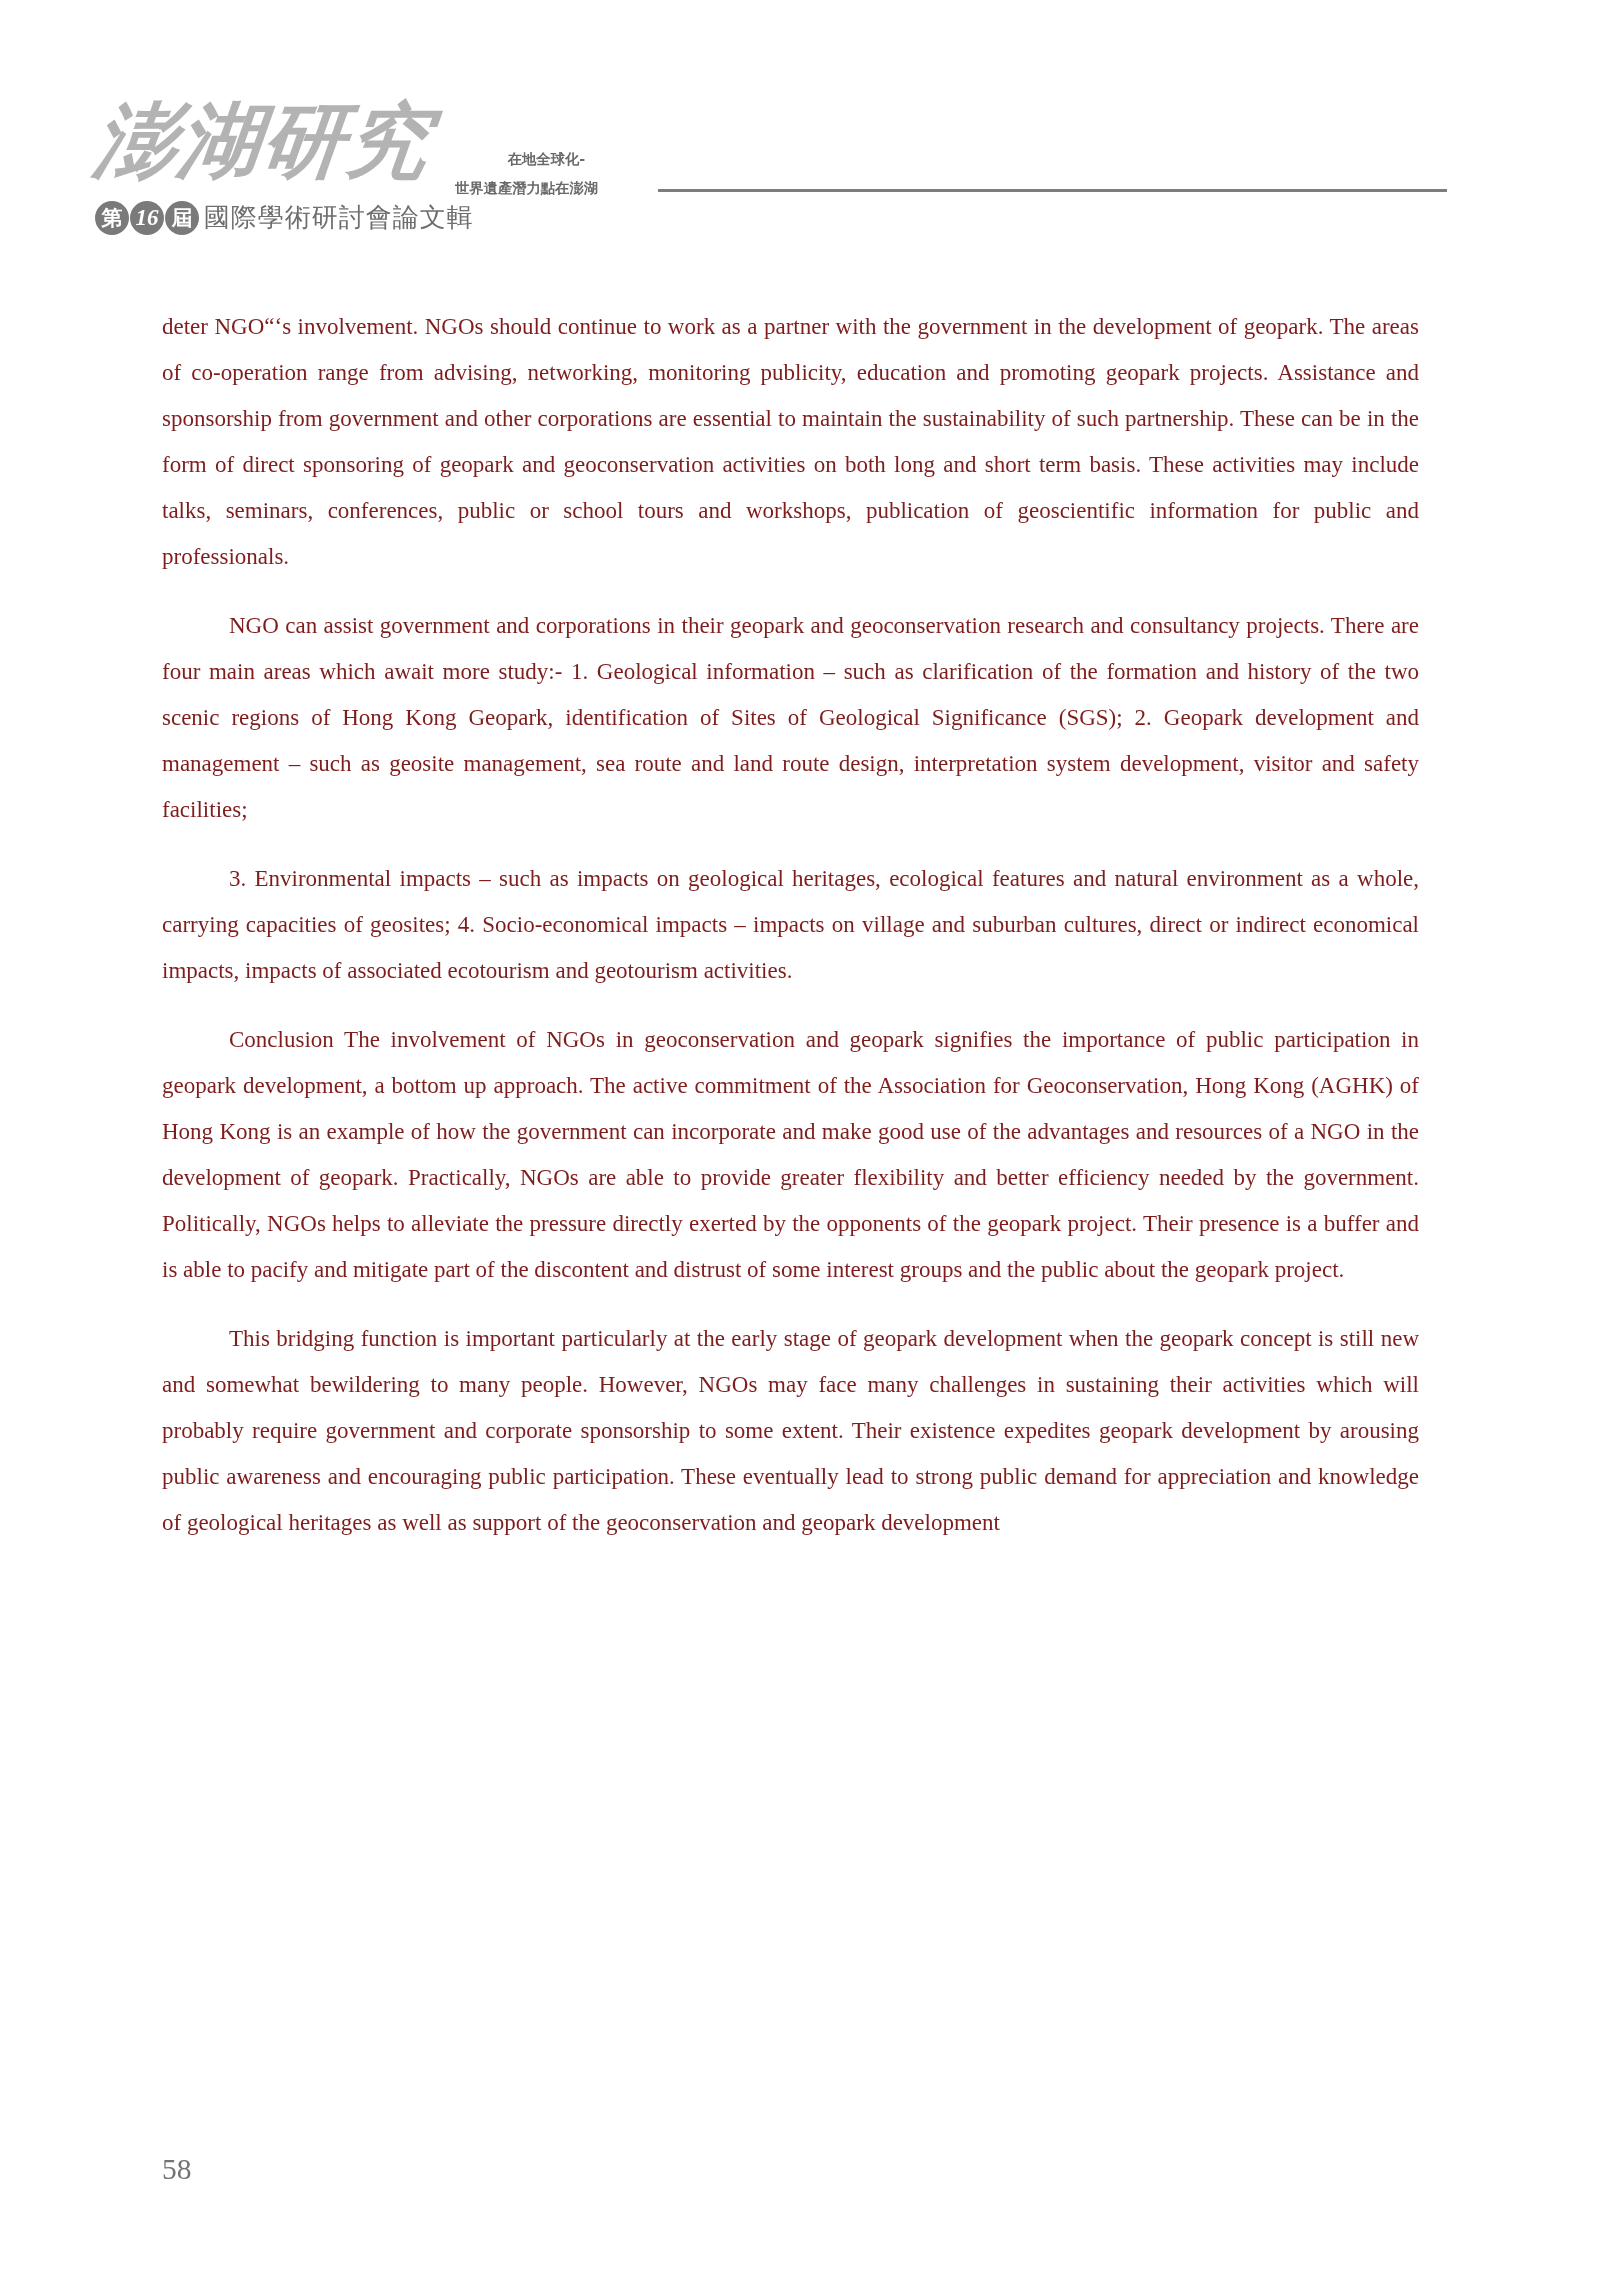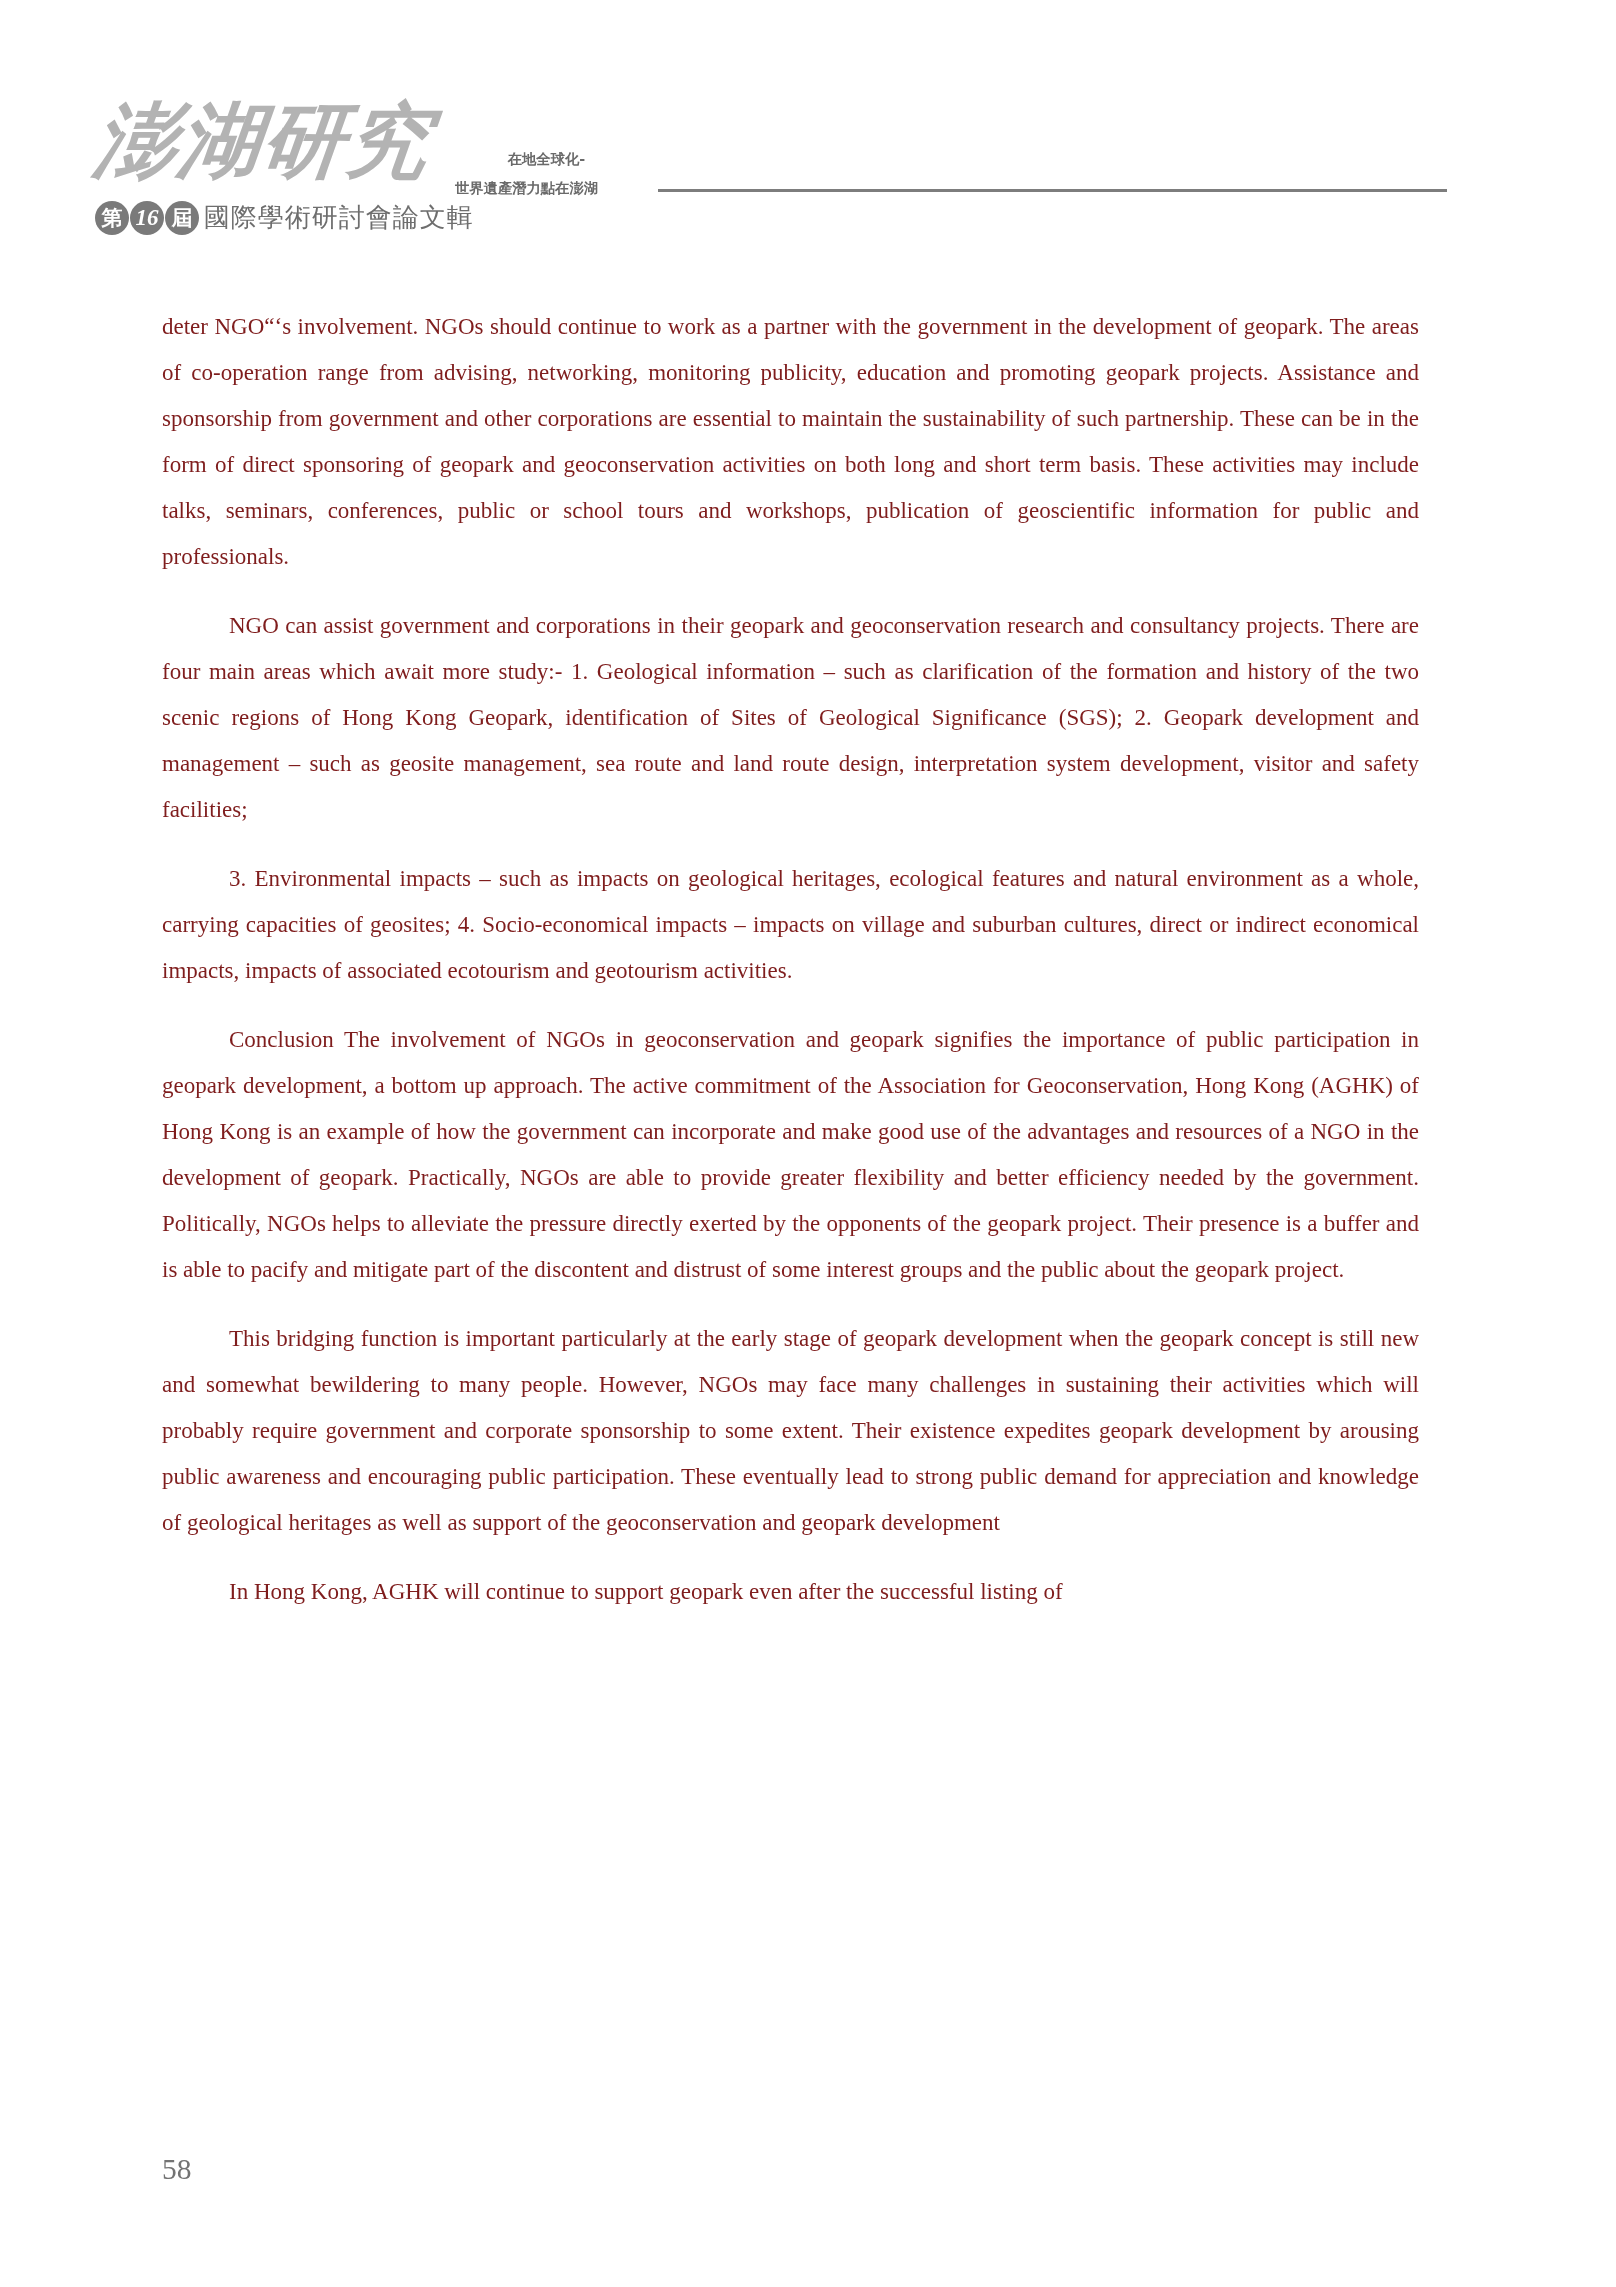--- a/index.html
+++ b/index.html
@@ -143,17 +143,16 @@
   </div>
   <div class="header-rule"></div>
 </div>
 
 <div class="content">
   <p class="first">deter NGO“‘s involvement. NGOs should continue to work as a partner with the government in the development of geopark. The areas of co-operation range from advising, networking, monitoring publicity, education and promoting geopark projects. Assistance and sponsorship from government and other corporations are essential to maintain the sustainability of such partnership. These can be in the form of direct sponsoring of geopark and geoconservation activities on both long and short term basis. These activities may include talks, seminars, conferences, public or school tours and workshops, publication of geoscientific information for public and professionals.</p>
   <p>NGO can assist government and corporations in their geopark and geoconservation research and consultancy projects. There are four main areas which await more study:-   1. Geological information – such as clarification of the formation and history of the two scenic regions of Hong Kong Geopark, identification of Sites of Geological Significance (SGS);   2. Geopark development and management – such as geosite management, sea route and land route design, interpretation system development, visitor and safety facilities;</p>
   <p>3. Environmental impacts – such as impacts on geological heritages, ecological features and natural environment as a whole, carrying capacities of geosites; 4. Socio-economical impacts – impacts on village and suburban cultures, direct or indirect economical impacts, impacts of associated ecotourism and geotourism activities.</p>
   <p>Conclusion The involvement of NGOs in geoconservation and geopark signifies the importance of public participation in geopark development, a bottom up approach. The active commitment of the Association for Geoconservation, Hong Kong (AGHK) of Hong Kong is an example of how the government can incorporate and make good use of the advantages and resources of a NGO in the development of geopark. Practically, NGOs are able to provide greater flexibility and better efficiency needed by the government. Politically, NGOs helps to alleviate the pressure directly exerted by the opponents of the geopark project. Their presence is a buffer and is able to pacify and mitigate part of the discontent and distrust of some interest groups and the public about the geopark project.</p>
   <p>This bridging function is important particularly at the early stage of geopark development when the geopark concept is still new and somewhat bewildering to many people. However, NGOs may face many challenges in sustaining their activities which will probably require government and corporate sponsorship to some extent. Their existence expedites geopark development by arousing public awareness and encouraging public participation. These eventually lead to strong public demand for appreciation and knowledge of geological heritages as well as support of the geoconservation and geopark development</p>
-  <p class="last-line-only">In Hong Kong, AGHK will continue to support geopark even after the successful listing of</p>
 </div>
 
 <div class="page-number">58</div>
 
 
 </body></html>

